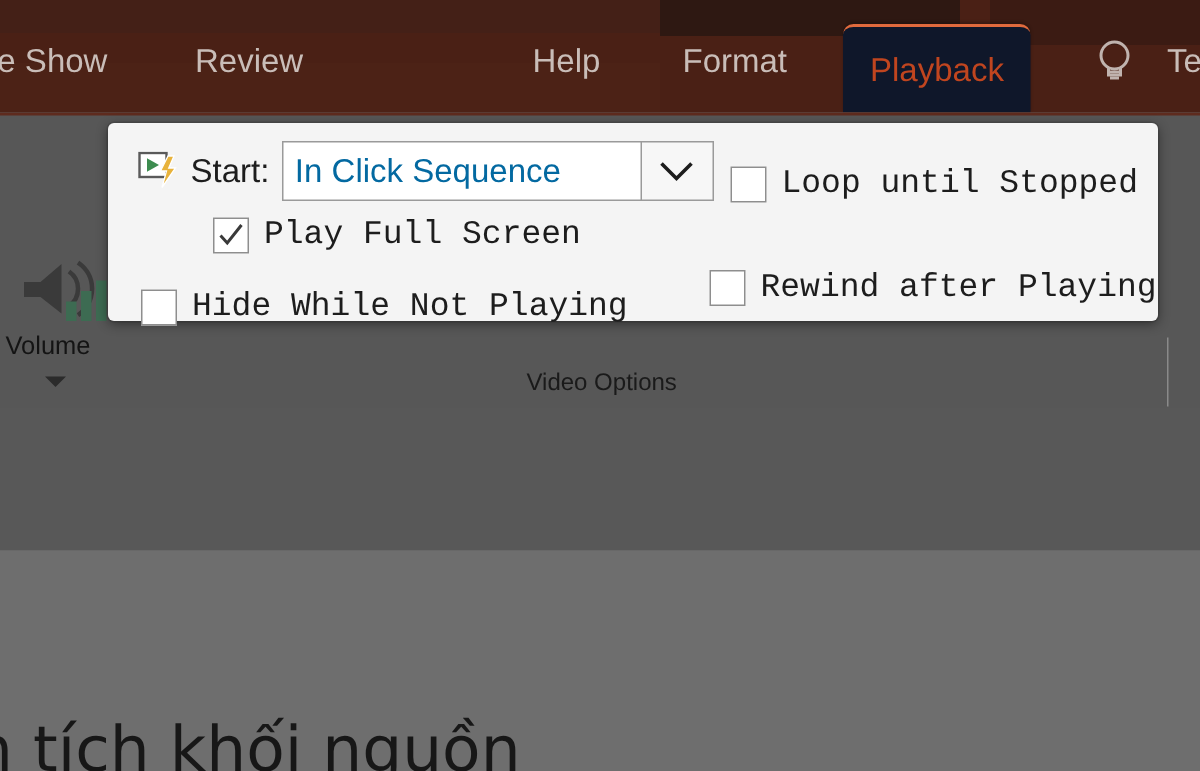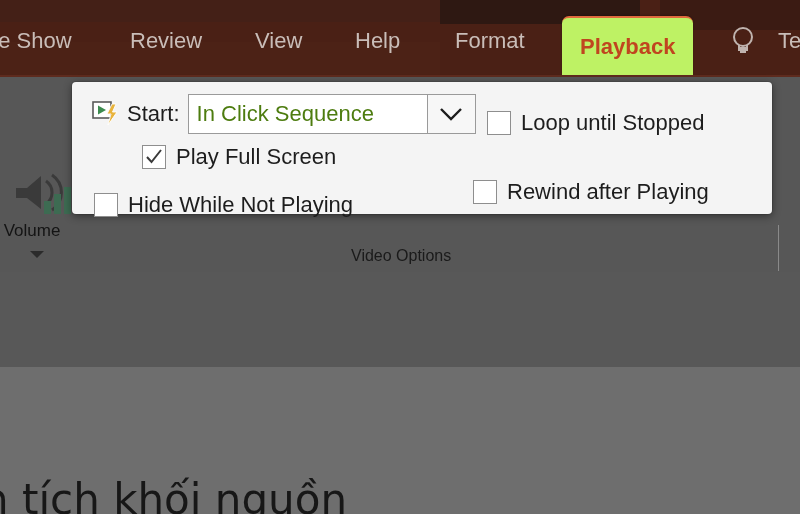--- a/index.html
+++ b/index.html
@@ -36,26 +36,25 @@
   .tabs{
     position:absolute; left:0; top:0; height:75px; width:800px;
   }
   .tab{
     position:absolute; top:24px; height:50px;
     color:#c9bdb8; font-size:22px; line-height:34px;
     white-space:nowrap;
   }
   .tab.active{
     top:16px; height:59px;
-    background:#bef264; color:#c0451f;
+    background:#0f172a; color:#c0451f;
     border-radius:7px 7px 0 0;
     border-top:2px solid #e06a3d;
     padding:0 18px; line-height:57px;
     box-shadow:0 -1px 2px rgba(0,0,0,.22);
-    font-weight:bold;
   }
   .lightbulb{ position:absolute; top:24px; }
   .lightbulb svg{ display:block; }
 
   
   .ribbon-body{
     position:absolute; left:0; top:75px; width:800px; height:197px;
     background:#575757;
   }
   .ribbon-body-top{
@@ -93,31 +92,31 @@
   }
   .start-row{
     position:absolute; left:20px; top:12px; height:40px;
     display:flex; align-items:center;
   }
   .start-icon{ width:28px; height:26px; position:relative; margin-right:7px; }
   .start-label{ font-size:22px; color:#1d1d1d; margin-right:8px; }
   .combo{
     width:240px; height:40px; background:#ffffff;
     border:1px solid #9a9a9a;
-    font-size:22px; color:#4d7c0f;
+    font-size:22px; color:#0369a1;
     display:flex; align-items:center; padding-left:8px;
     white-space:nowrap; overflow:hidden;
   }
   .combo-btn{
     width:48px; height:40px; background:#f7f7f7;
     border:1px solid #9a9a9a; border-left:none;
     display:flex; align-items:center; justify-content:center;
   }
 
-  .cb-row{ position:absolute; display:flex; align-items:center; }
+  .cb-row{ position:absolute; display:flex; align-items:center;font-family:Liberation Mono, monospace; }
   .cb-box{
     width:24px; height:24px; background:#fff;
     border:1px solid #8e8e8e; margin-right:10px;
     position:relative; flex:none;
   }
   .cb-box svg{ position:absolute; left:2px; top:2px; }
   .cb-label{ font-size:22px; color:#1d1d1d; white-space:nowrap; }
 
   
   .canvas-area{
@@ -140,21 +139,20 @@
 
 <div class="ribbon-bar">
   <div class="ribbon-shade-a"></div>
   <div class="ribbon-shade-b"></div>
   <div class="ribbon-shade-c"></div>
   <div class="ribbon-shade-d"></div>
 
   <div class="tabs">
     <div class="tab" style="left:-14px;">de Show</div>
     <div class="tab" style="left:130px;">Review</div>
-    <div class="tab" style="left:255px;">View</div>
     <div class="tab" style="left:355px;">Help</div>
     <div class="tab" style="left:455px;">Format</div>
     <div class="tab active" style="left:562px;">Playback</div>
 
     <div class="lightbulb" style="left:730px;">
       <svg width="26" height="34" viewBox="0 0 26 34" aria-hidden="true">
         <circle cx="13" cy="13" r="9" fill="none" stroke="#c0b3ae" stroke-width="2"></circle>
         <path d="M9 21 L9 26 L17 26 L17 21" fill="none" stroke="#c0b3ae" stroke-width="2"></path>
         <line x1="9" y1="24" x2="17" y2="24" stroke="#c0b3ae" stroke-width="2"></line>
         <line x1="10" y1="28" x2="16" y2="28" stroke="#c0b3ae" stroke-width="2"></line>

